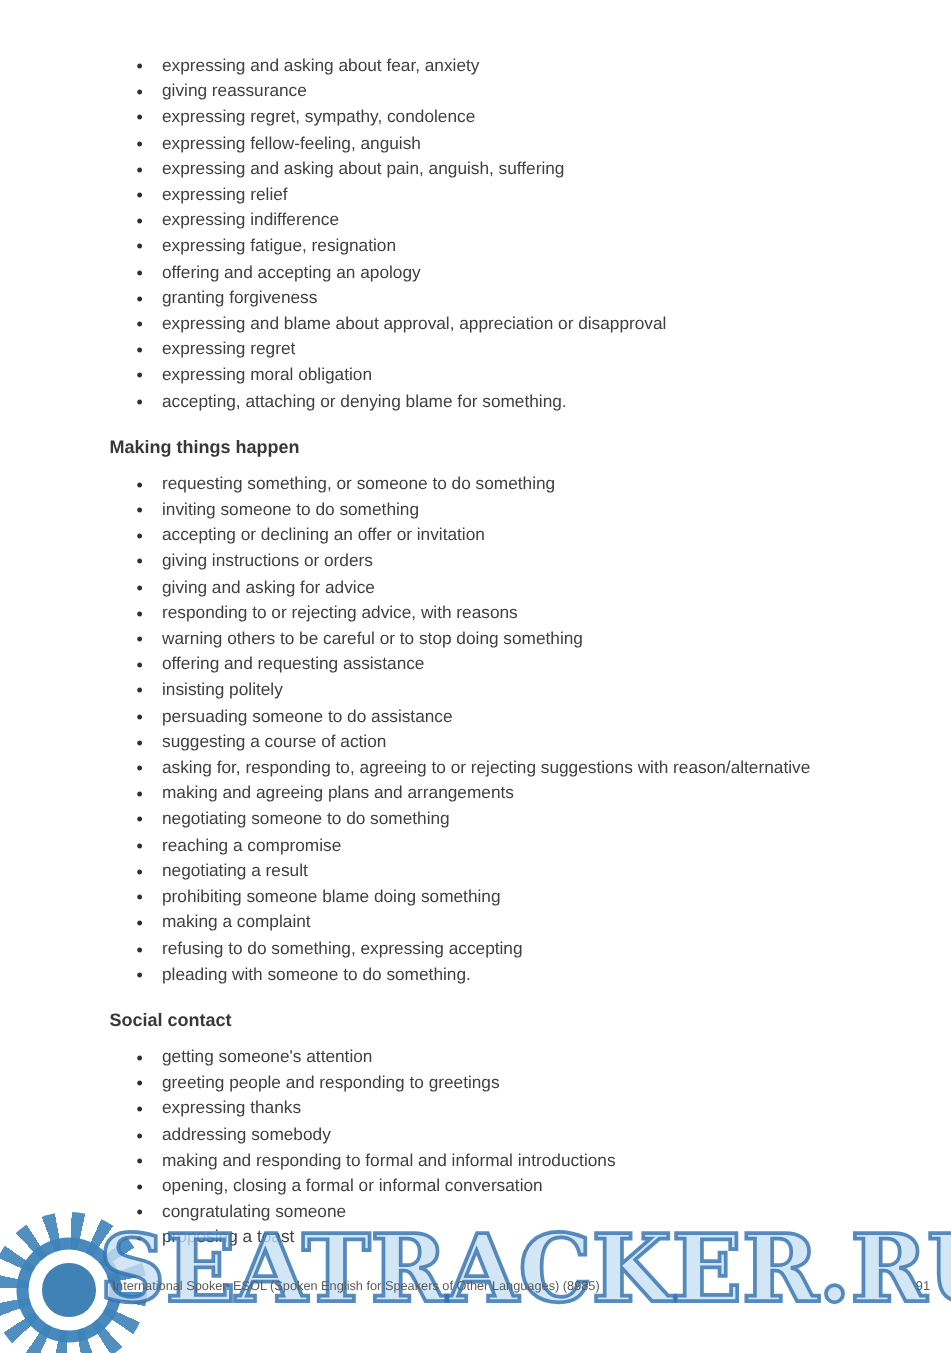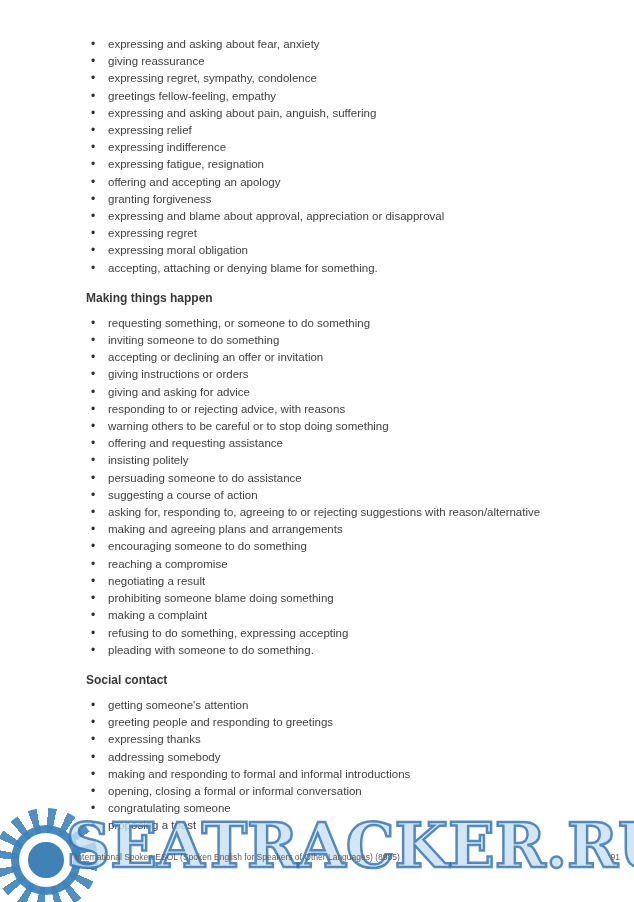--- a/index.html
+++ b/index.html
@@ -11,21 +11,21 @@
     font-family:"Liberation Sans","DejaVu Sans",sans-serif;
   }
   .content{
     position:absolute;
     top:36px;left:70px;right:12px;
   }
   .content h3{
     font-size:12px;
     font-weight:bold;
     color:#383838;
-    margin:14px 0 9px 16px;
+    margin:14px 0 9px 3px;
     line-height:15px;
   }
   .content ul{
     list-style:none;
     margin:0 0 10px 0;
     padding:0;
   }
   .content li{
     position:relative;
     padding-left:38px;
@@ -105,21 +105,21 @@
 </head>
 <body>
 
 <div class="page">
 
   <main class="content" id="content">
       <ul>
         <li>expressing and asking about fear, anxiety</li>
         <li>giving reassurance</li>
         <li>expressing regret, sympathy, condolence</li>
-        <li>greetings fellow-feeling, empathy</li>
+        <li>expressing fellow-feeling, anguish</li>
         <li>expressing and asking about pain, anguish, suffering</li>
         <li>expressing relief</li>
         <li>expressing indifference</li>
         <li>expressing fatigue, resignation</li>
         <li>offering and accepting an apology</li>
         <li>granting forgiveness</li>
         <li>expressing and blame about approval, appreciation or disapproval</li>
         <li>expressing regret</li>
         <li>expressing moral obligation</li>
         <li>accepting, attaching or denying blame for something.</li>
@@ -132,21 +132,21 @@
         <li>giving instructions or orders</li>
         <li>giving and asking for advice</li>
         <li>responding to or rejecting advice, with reasons</li>
         <li>warning others to be careful or to stop doing something</li>
         <li>offering and requesting assistance</li>
         <li>insisting politely</li>
         <li>persuading someone to do assistance</li>
         <li>suggesting a course of action</li>
         <li>asking for, responding to, agreeing to or rejecting suggestions with reason/alternative</li>
         <li>making and agreeing plans and arrangements</li>
-        <li>encouraging someone to do something</li>
+        <li>negotiating someone to do something</li>
         <li>reaching a compromise</li>
         <li>negotiating a result</li>
         <li>prohibiting someone blame doing something</li>
         <li>making a complaint</li>
         <li>refusing to do something, expressing accepting</li>
         <li>pleading with someone to do something.</li>
       </ul>
       <h3>Social contact</h3>
       <ul>
         <li>getting someone's attention</li>

